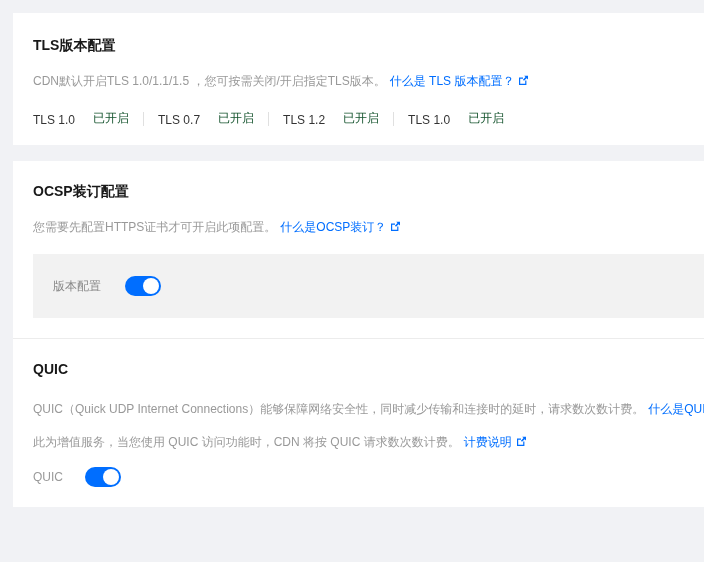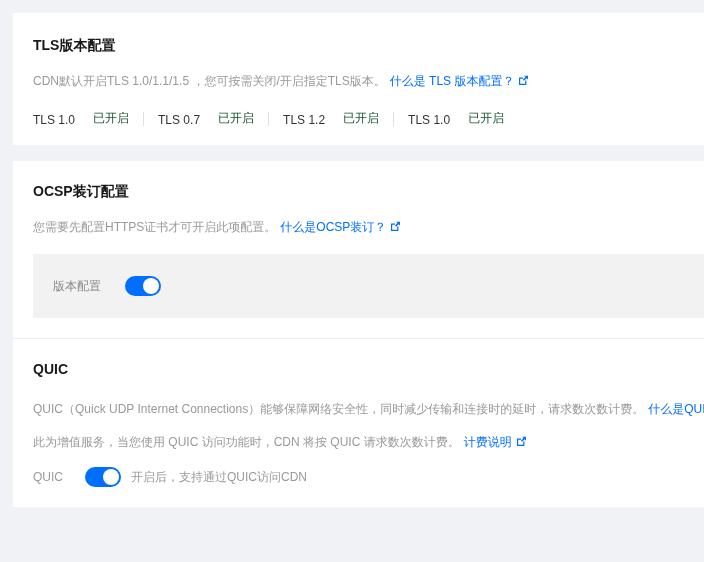--- a/index.html
+++ b/index.html
@@ -167,16 +167,15 @@
     <p class="desc quic-desc1"><span>QUIC（Quick UDP Internet Connections）能够保障网络安全性，同时减少传输和连接时的延时，请求数次数计费。</span><a class="link">什么是QUIC？</a></p>
 
     <p class="desc quic-desc2"><span>此为增值服务，当您使用 QUIC 访问功能时，CDN 将按 QUIC 请求数次数计费。</span><a class="link">计费说明</a><svg class="ext-icon" width="11" height="11" viewBox="0 0 11 11">
           <path d="M1 2.6h4v1.2H2.2v5h5V5.6h1.2V10H1z" fill="#006eff"></path>
           <path d="M6.2 0.8H10v3.8L8.6 3.2 6 5.8 4.9 4.7l2.6-2.6z" fill="#006eff"></path>
         </svg></p>
 
     <div class="toggle-row">
       <span class="field-label">QUIC</span>
       <div class="toggle" role="switch" aria-checked="true"></div>
-      <span class="toggle-desc">开启后，支持通过QUIC访问CDN</span>
     </div>
   </div>
 </div>
 
 </body></html>

